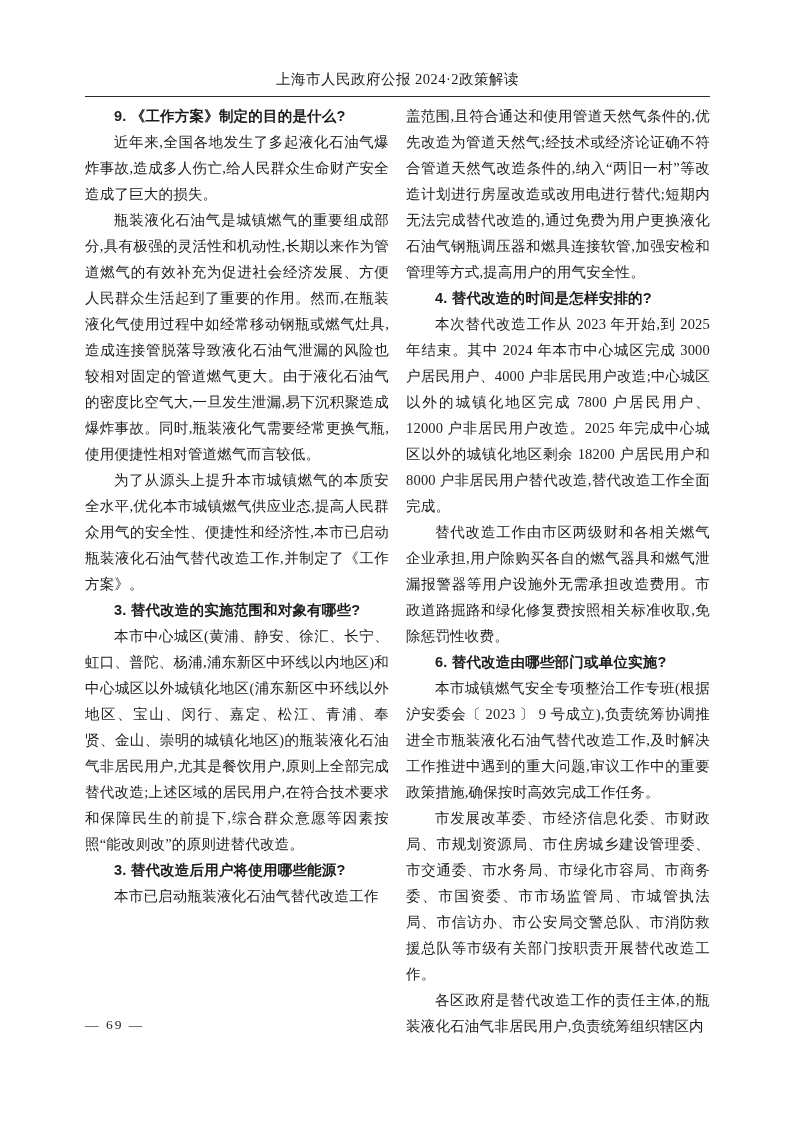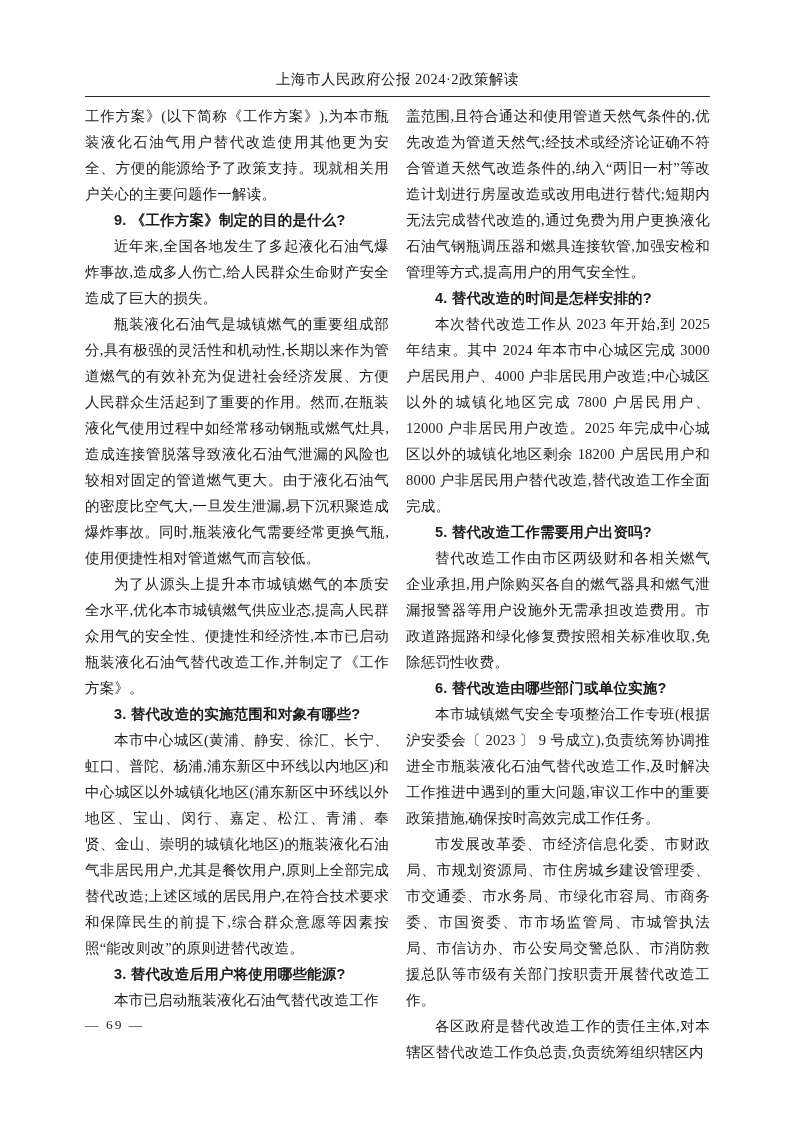--- a/index.html
+++ b/index.html
@@ -84,40 +84,38 @@
 
   <div class="running-header">
     <span>上海市人民政府公报 2024·2</span>
     <span>政策解读</span>
   </div>
   <div class="header-rule"></div>
 
   <div class="content">
 
     <div class="column">
-      <p class="para cont">工作方案》(以下简称《工作方案》),为本市瓶装液化石油气用户替代改造使用其他更为安全、方便的能源给予了政策支持。现就相关用户关心的主要问题作一解读。</p>
       <p class="question">9. 《工作方案》制定的目的是什么?</p>
       <p class="para">近年来,全国各地发生了多起液化石油气爆炸事故,造成多人伤亡,给人民群众生命财产安全造成了巨大的损失。</p>
       <p class="para">瓶装液化石油气是城镇燃气的重要组成部分,具有极强的灵活性和机动性,长期以来作为管道燃气的有效补充为促进社会经济发展、方便人民群众生活起到了重要的作用。然而,在瓶装液化气使用过程中如经常移动钢瓶或燃气灶具,造成连接管脱落导致液化石油气泄漏的风险也较相对固定的管道燃气更大。由于液化石油气的密度比空气大,一旦发生泄漏,易下沉积聚造成爆炸事故。同时,瓶装液化气需要经常更换气瓶,使用便捷性相对管道燃气而言较低。</p>
       <p class="para">为了从源头上提升本市城镇燃气的本质安全水平,优化本市城镇燃气供应业态,提高人民群众用气的安全性、便捷性和经济性,本市已启动瓶装液化石油气替代改造工作,并制定了《工作方案》。</p>
       <p class="question">3. 替代改造的实施范围和对象有哪些?</p>
       <p class="para">本市中心城区(黄浦、静安、徐汇、长宁、虹口、普陀、杨浦,浦东新区中环线以内地区)和中心城区以外城镇化地区(浦东新区中环线以外地区、宝山、闵行、嘉定、松江、青浦、奉贤、金山、崇明的城镇化地区)的瓶装液化石油气非居民用户,尤其是餐饮用户,原则上全部完成替代改造;上述区域的居民用户,在符合技术要求和保障民生的前提下,综合群众意愿等因素按照“能改则改”的原则进替代改造。</p>
       <p class="question">3. 替代改造后用户将使用哪些能源?</p>
       <p class="para">本市已启动瓶装液化石油气替代改造工作</p>
     </div>
 
     <div class="column">
       <p class="para cont">盖范围,且符合通达和使用管道天然气条件的,优先改造为管道天然气;经技术或经济论证确不符合管道天然气改造条件的,纳入“两旧一村”等改造计划进行房屋改造或改用电进行替代;短期内无法完成替代改造的,通过免费为用户更换液化石油气钢瓶调压器和燃具连接软管,加强安检和管理等方式,提高用户的用气安全性。</p>
       <p class="question">4. 替代改造的时间是怎样安排的?</p>
       <p class="para">本次替代改造工作从 2023 年开始,到 2025 年结束。其中 2024 年本市中心城区完成 3000 户居民用户、4000 户非居民用户改造;中心城区以外的城镇化地区完成 7800 户居民用户、12000 户非居民用户改造。2025 年完成中心城区以外的城镇化地区剩余 18200 户居民用户和 8000 户非居民用户替代改造,替代改造工作全面完成。</p>
-      <p class="question">5. 替代改造工作需要用户出资吗?</p>
       <p class="para">替代改造工作由市区两级财和各相关燃气企业承担,用户除购买各自的燃气器具和燃气泄漏报警器等用户设施外无需承担改造费用。市政道路掘路和绿化修复费按照相关标准收取,免除惩罚性收费。</p>
       <p class="question">6. 替代改造由哪些部门或单位实施?</p>
       <p class="para">本市城镇燃气安全专项整治工作专班(根据沪安委会〔 2023 〕 9 号成立),负责统筹协调推进全市瓶装液化石油气替代改造工作,及时解决工作推进中遇到的重大问题,审议工作中的重要政策措施,确保按时高效完成工作任务。</p>
       <p class="para">市发展改革委、市经济信息化委、市财政局、市规划资源局、市住房城乡建设管理委、市交通委、市水务局、市绿化市容局、市商务委、市国资委、市市场监管局、市城管执法局、市信访办、市公安局交警总队、市消防救援总队等市级有关部门按职责开展替代改造工作。</p>
-      <p class="para">各区政府是替代改造工作的责任主体,对本辖区替代改造工作负总责,负责统筹组织辖区内</p>
+      <p class="para">各区政府是替代改造工作的责任主体,的瓶装液化石油气非居民用户,负责统筹组织辖区内</p>
     </div>
 
   </div>
 
   <div class="page-footer">— 69 —</div>
 
 </div>
 
 </body></html>

